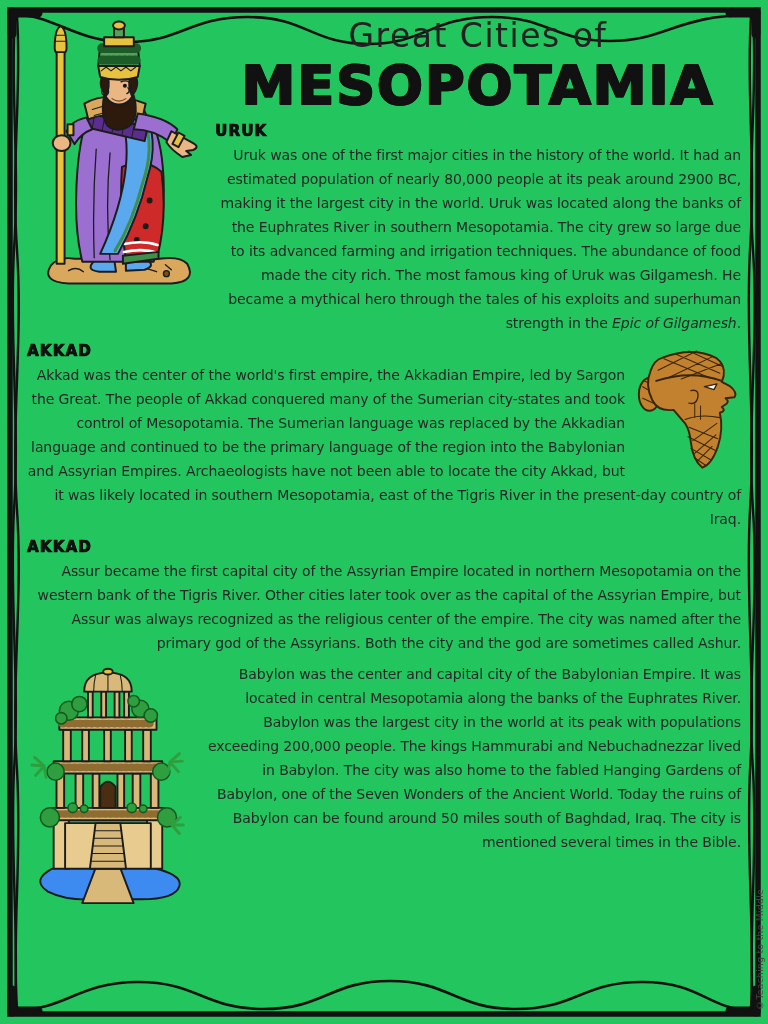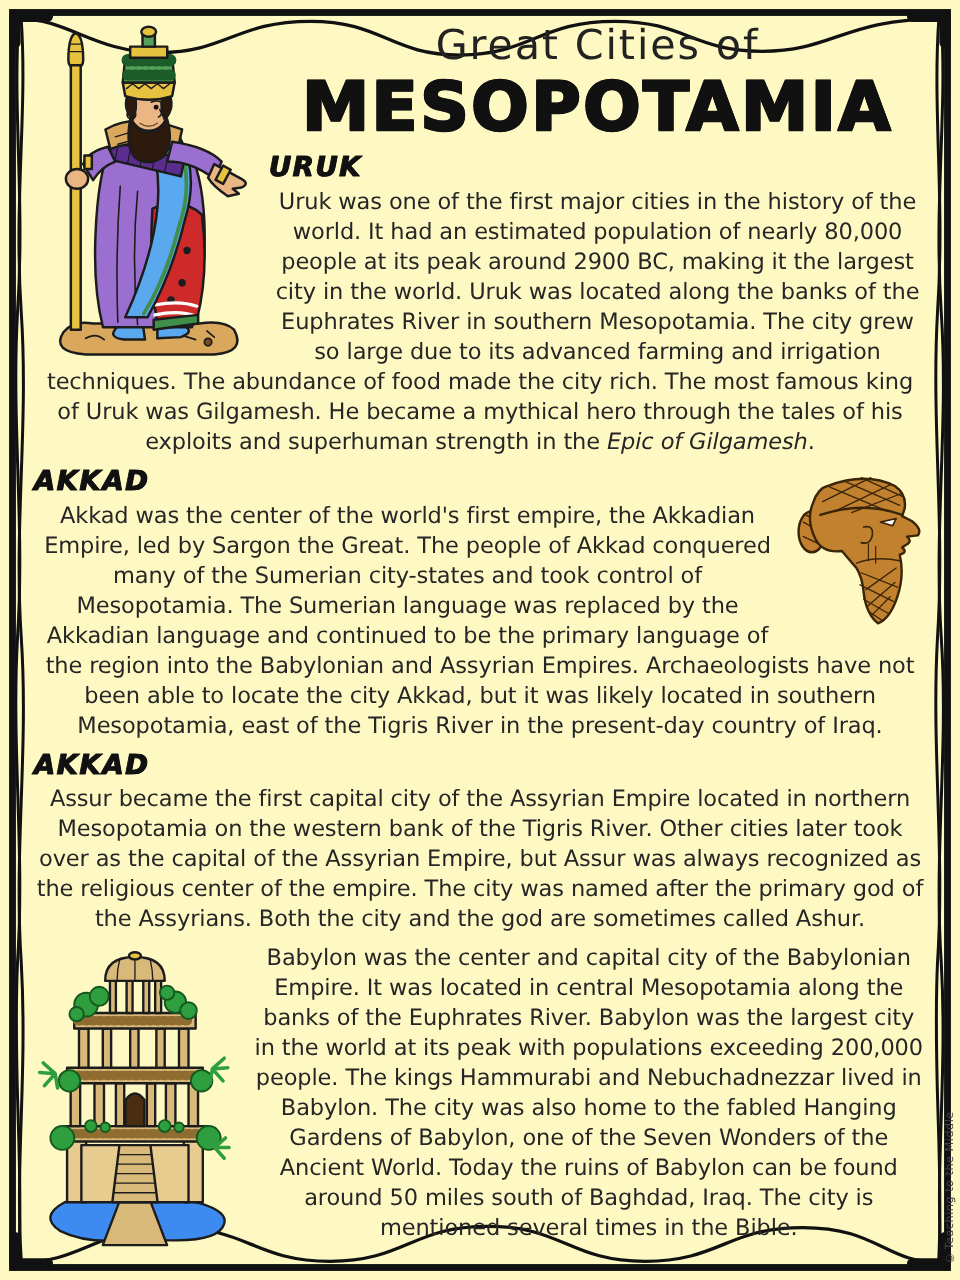--- a/index.html
+++ b/index.html
@@ -1,46 +1,45 @@
 <!DOCTYPE html>
 <html><head>
 <meta charset="utf-8">
 <style>
   html,body { margin:0; padding:0; background:#e8e8e8; }
   .page {
     position:relative; width:768px; height:1024px; margin:0 auto;
-    background:#fef9c3; overflow:hidden;
+    background:#22c55e; overflow:hidden;
     font-family:"DejaVu Sans", sans-serif; color:#1e1e1e;
   }
   .frame { position:absolute; left:0; top:0; width:768px; height:1024px; pointer-events:none; }
   .content { position:absolute; left:27px; right:27px; top:16px; bottom:20px; }
 
   .king-float { float:left; width:178px; height:270px; margin:2px 10px 2px 0; }
   .head-float { float:right; width:106px; height:128px; margin:0 0 4px 10px; }
   .zig-float  { float:left; width:160px; height:242px; margin:2px 14px 0 0; }
 
   .title-small {
     text-align:center; font-size:33px; font-weight:400; letter-spacing:1.5px;
     line-height:1.2; color:#222; margin:0;
   }
   .title-big {
     text-align:center; font-size:54px; font-weight:700; letter-spacing:2px;
     line-height:1.08; margin:1px 0 7px; color:#111; white-space:nowrap;
     -webkit-text-stroke:2px #111;
     text-shadow:1px 0 0 #111, -1px 0 0 #111, 0 1px 0 #111, 0 -1px 0 #111;
   }
   h3.section-heading {
-    font-size:22px; font-weight:800; letter-spacing:1.2px; color:#111;
+    font-size:15px; font-weight:800; letter-spacing:1.2px; color:#111;
     margin:2px 0 3px; -webkit-text-stroke:0.7px #111;
     text-shadow:0.6px 0 0 #111;
-    font-style:italic;
   }
   p.body {
-    font-size:18px; line-height:24px; margin:0 0 7px; letter-spacing:-0.1px;
-    color:#262626; text-align:center;
+    font-size:14px; line-height:24px; margin:0 0 7px; letter-spacing:-0.1px;
+    color:#262626; text-align:right;
   }
   .italic { font-style:italic; }
   .copyright {
     position:absolute; right:3px; bottom:14px;
     writing-mode:vertical-rl; transform:rotate(180deg);
     font-size:9px; color:#444; letter-spacing:0.4px;
   }
 </style>
 </head>
 <body>

